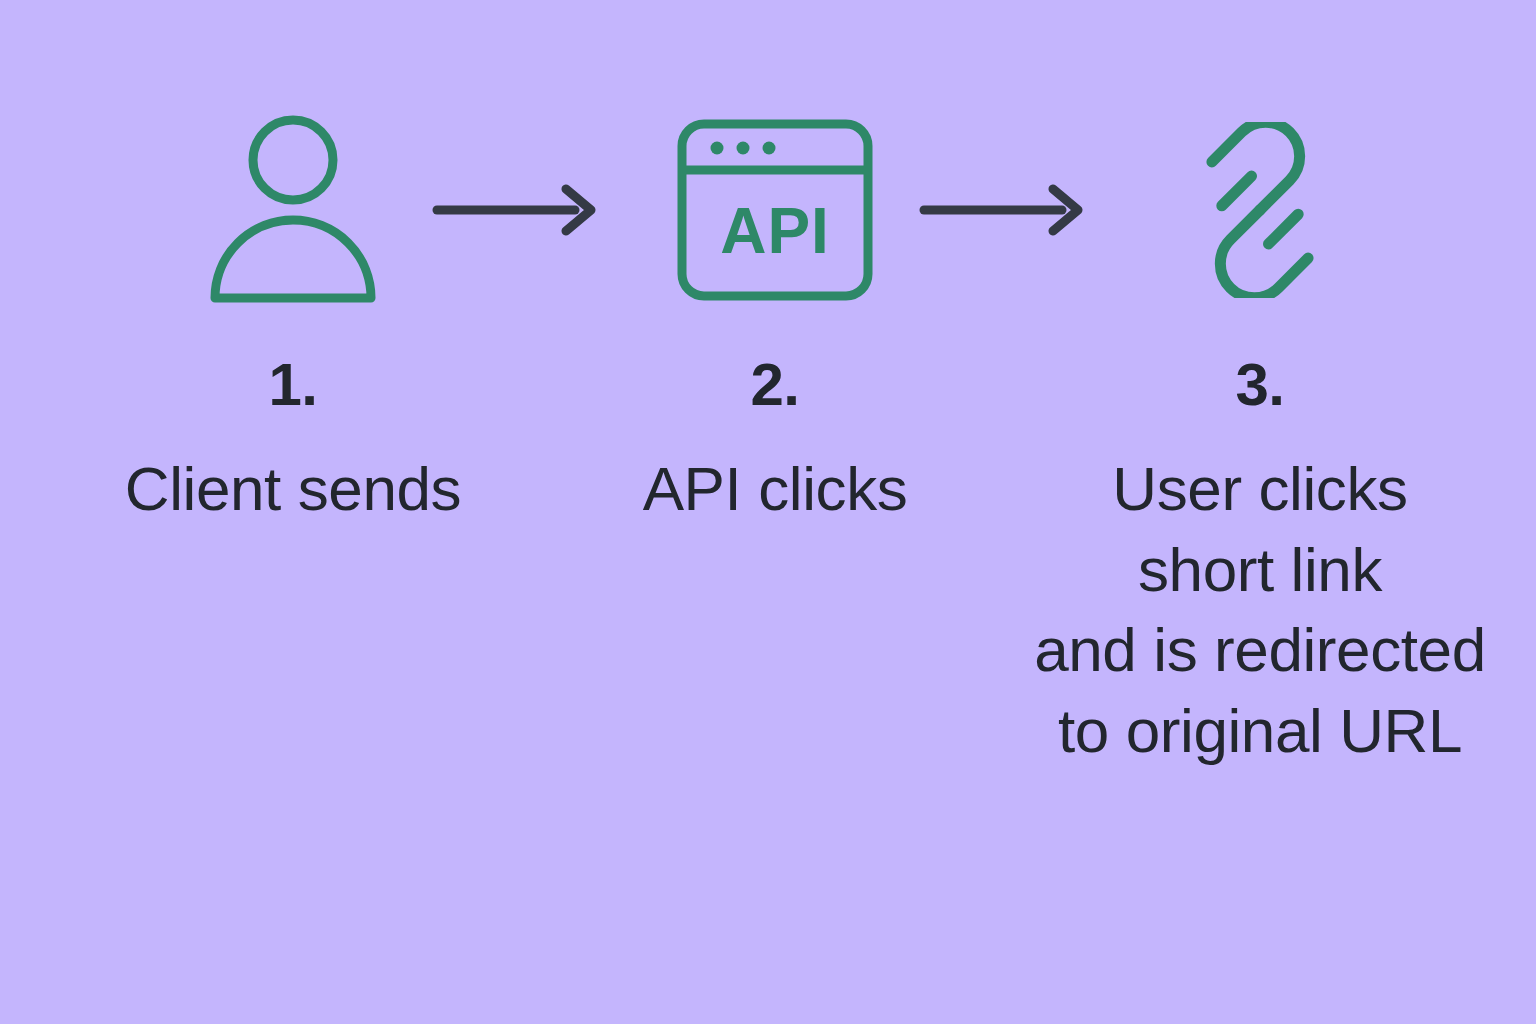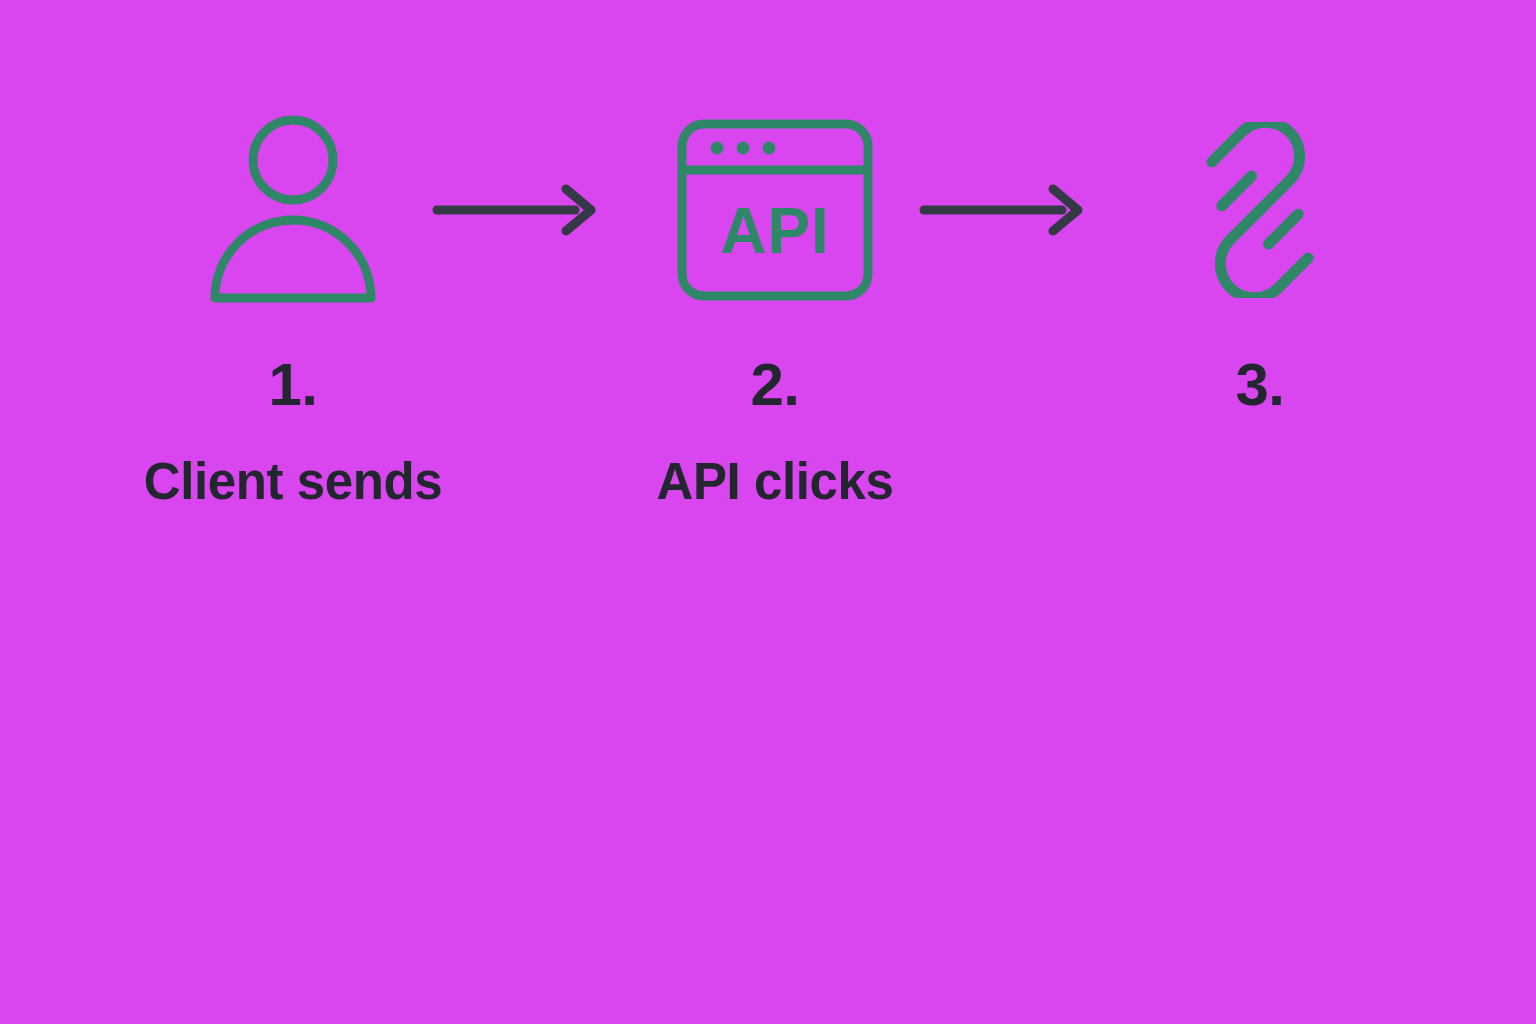--- a/index.html
+++ b/index.html
@@ -11,21 +11,21 @@
     width: 1536px;
     height: 1024px;
     font-family: "Liberation Sans", sans-serif;
     overflow: hidden;
     position: relative;
   }
   #canvas {
     position: relative;
     width: 1536px;
     height: 1024px;
-    background: #d946ef;
+    background: #c4b5fd;
   }
 
   
   .icon-row {
     position: absolute;
     top: 110px;
     left: 0;
     width: 1536px;
     height: 200px;
   }
@@ -64,22 +64,22 @@
 
   .step-number {
     font-size: 60px;
     font-weight: bold;
     color: #22262E;
     line-height: 1.0;
     letter-spacing: -0.5px;
     margin: 0 0 34px 0;
   }
   .step-desc {
-    font-size: 51px;
-    font-weight: bold;
+    font-size: 62px;
+    font-weight: normal;
     color: #22262E;
     line-height: 1.30;
     letter-spacing: -0.4px;
     margin: 0;
   }
   .step-desc .ln { display: block; white-space: nowrap; }
 </style>
 </head>
 <body>
 
@@ -144,15 +144,21 @@
 
   <div class="col c2">
     <div class="step-number">2.</div>
     <div class="step-desc">
       <span class="ln">API clicks</span>
     </div>
   </div>
 
   <div class="col c3">
     <div class="step-number">3.</div>
+    <div class="step-desc">
+      <span class="ln">User clicks</span>
+      <span class="ln">short link</span>
+      <span class="ln">and is redirected</span>
+      <span class="ln">to original URL</span>
+    </div>
   </div>
 
 </div>
 
 </body></html>

